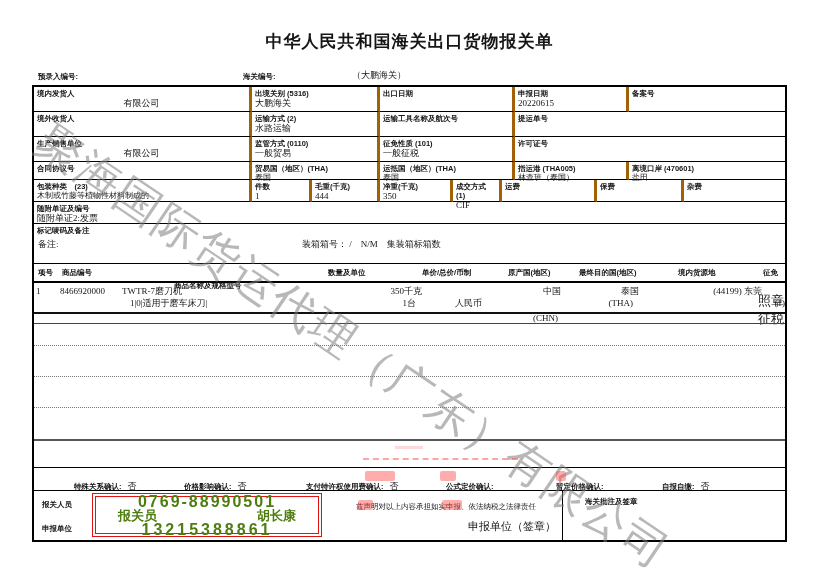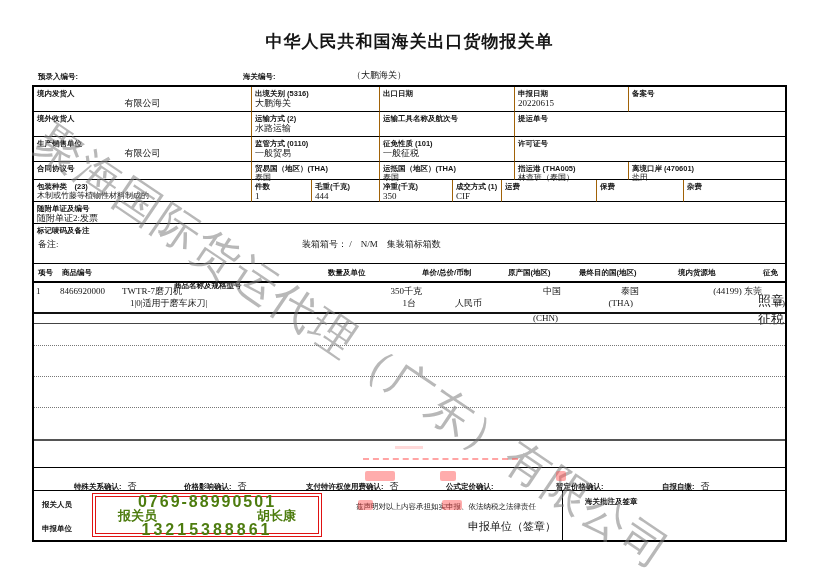--- a/index.html
+++ b/index.html
@@ -6,21 +6,21 @@
   .page{position:relative;width:819px;height:579px;background:#ffffff;overflow:hidden;
         font-family:"Liberation Serif",serif;color:#151515;}
   .abs{position:absolute;}
   .title{left:0;top:30px;width:819px;text-align:center;font-size:17px;font-weight:bold;
          letter-spacing:1px;font-family:"Liberation Sans",sans-serif;}
   .lbl{font-family:"Liberation Sans",sans-serif;font-weight:bold;font-size:7.5px;line-height:9px;}
   .val{font-size:9px;line-height:10px;}
   .val-sm{font-size:8px;line-height:9px;}
   .form{position:absolute;left:32px;top:85px;width:755px;height:457px;border:2px solid #000;box-sizing:border-box;}
   .cell{position:absolute;box-sizing:border-box;padding:2px 3px;overflow:visible;}
-  .br{border-right:1px solid #a16207;}
+  .br{border-right:3px solid #a16207;}
   .bb{border-bottom:1px solid #000;}
   .center{text-align:center;}
   .right{text-align:right;}
   .ghead{position:absolute;left:0;top:177px;width:751px;height:19px;border-bottom:2px solid #000;box-sizing:border-box;}
   .gbody{position:absolute;left:0;top:196px;width:751px;height:184px;}
   .hline{position:absolute;left:0;width:751px;height:0;}
   .solid-thick{border-top:2px solid #111;}
   .solid-thin{border-top:1px solid #444;}
   .dotted{border-top:1px dotted #777;}
   .conf{position:absolute;left:0;top:380px;width:751px;height:24px;border-top:1px solid #000;border-bottom:1px solid #000;box-sizing:border-box;}

